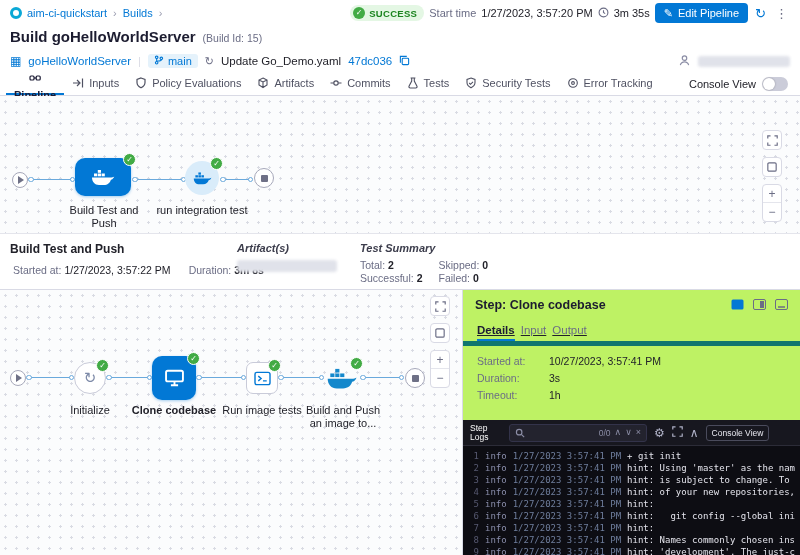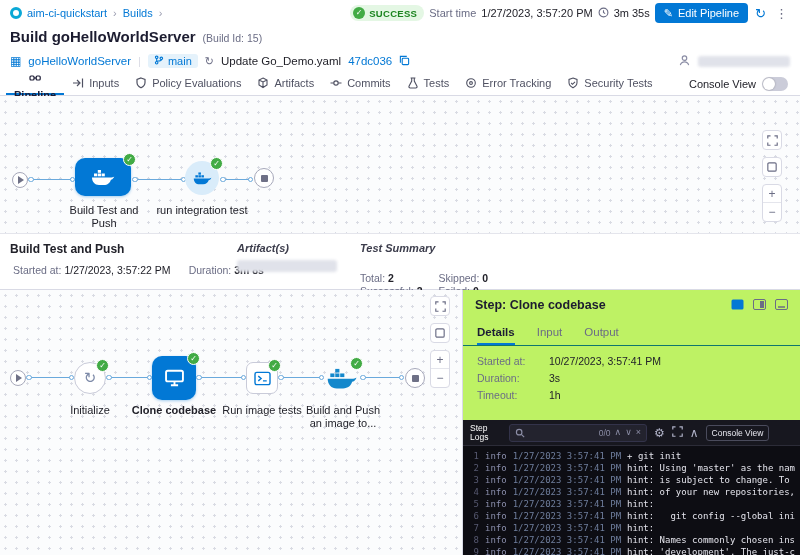--- a/index.html
+++ b/index.html
@@ -72,28 +72,28 @@
 
   
   .stage-summary { position:absolute; left:0; top:234px; width:800px; height:56px; background:#fff; border-bottom:1px solid #d9dae5; }
   .sum-name { position:absolute; left:10px; top:8px; font-size:12px; font-weight:700; color:#22222a; }
   .sum-row1 { position:absolute; left:13px; top:30px; display:flex; gap:18px; }
   .sum-col2 { position:absolute; left:237px; top:8px; }
   .sum-col3 { position:absolute; left:360px; top:8px; }
   .sum-label { font-size:11px; color:#3c3d4c; font-weight:700;font-style:italic; }
   .sum-kv { font-size:10.5px; color:#6b6d85; }
   .sum-kv b { color:#22222a; }
-  .tests-grid { display:grid; grid-template-columns:auto auto; column-gap:16px; row-gap:1px; margin-top:18px; }
+  .tests-grid { display:grid; grid-template-columns:auto auto; column-gap:16px; row-gap:1px; margin-top:5px; }
 
   
   .right-panel { position:absolute; left:462px; top:290px; width:338px; height:265px; background:#bef264; border-left:1px solid #d9dae5; }
   .step-header { height:30px; display:flex; align-items:center; padding:0 12px; gap:10px; }
   .step-title { font-size:12.5px; font-weight:700; color:#1c1c30; }
   .layout-icons { display:flex; gap:9px; align-items:center; }
-  .step-tabs { height:26px; display:flex; gap:22px; padding:0 14px; border-bottom:1px solid #0f766e; }
+  .step-tabs { height:26px; display:flex; gap:6px; padding:0 14px; border-bottom:5px solid #0f766e;text-decoration:underline; }
   .step-tab { display:flex; align-items:center; font-size:11.5px; color:#6b6d85; cursor:pointer; border-bottom:2px solid transparent; }
   .step-tab.active { color:#1c1c35; font-weight:700; border-bottom-color:#0278d5; }
   .step-details { padding:9px 14px; }
   .detail-row { display:flex; margin-bottom:5px; }
   .detail-label { width:72px; color:#6b6d85; font-size:10.5px; }
   .detail-value { color:#22222a; font-size:10.5px; }
 
   
   .log-panel { position:absolute; left:0; bottom:0; width:338px; height:135px; background:#0d0d13; }
   .log-header { height:26px; background:#17171f; border-bottom:1px solid #2c2c38; display:flex; align-items:center; gap:7px; padding:0 7px; }
@@ -231,34 +231,34 @@
     </div>
     <div class="tab">
       <svg viewBox="0 0 12 12" width="12" height="12">
           <path d="M4.7 1v3L2 9.2A1.3 1.3 0 003.2 11h5.6A1.3 1.3 0 0010 9.2L7.3 4V1M3.6 1h4.8" fill="none" stroke="currentColor" stroke-width="1.1"></path>
         </svg>
       <span>Tests</span>
     </div>
     <div class="tab">
       <svg viewBox="0 0 12 12" width="12" height="12">
           <g fill="none" stroke="currentColor" stroke-width="1.1">
+            <path d="M6 1l4 1.5v3c0 3-2 4.3-4 5.3-2-1-4-2.3-4-5.3v-3z"></path>
+            <path d="M4.2 6l1.3 1.3L8 4.8"></path>
+          </g>
+        </svg>
+      <span>Security Tests</span>
+    </div>
+    <div class="tab">
+      <svg viewBox="0 0 12 12" width="12" height="12">
+          <g fill="none" stroke="currentColor" stroke-width="1.1">
             <circle cx="6" cy="6" r="4.3"></circle>
             <circle cx="6" cy="6" r="1.4"></circle>
           </g>
         </svg>
       <span>Error Tracking</span>
-    </div>
-    <div class="tab">
-      <svg viewBox="0 0 12 12" width="12" height="12">
-          <g fill="none" stroke="currentColor" stroke-width="1.1">
-            <path d="M6 1l4 1.5v3c0 3-2 4.3-4 5.3-2-1-4-2.3-4-5.3v-3z"></path>
-            <path d="M4.2 6l1.3 1.3L8 4.8"></path>
-          </g>
-        </svg>
-      <span>Security Tests</span>
     </div>
     <div class="spacer"></div>
     <div class="console-toggle">
       <span>Console View</span>
       <span class="toggle">
           <span class="knob"></span>
         </span>
     </div>
   </div>
 

